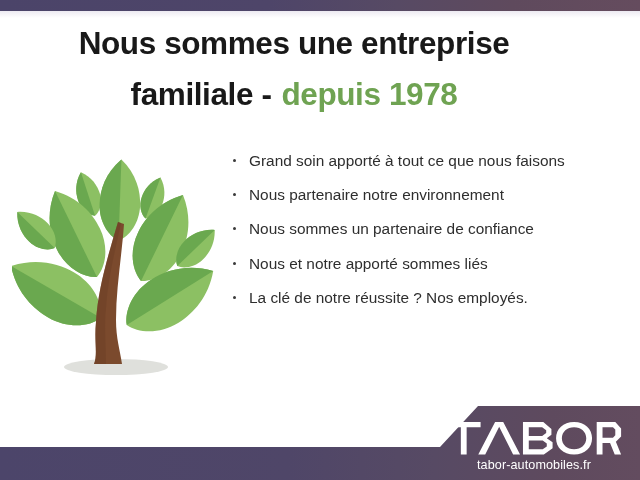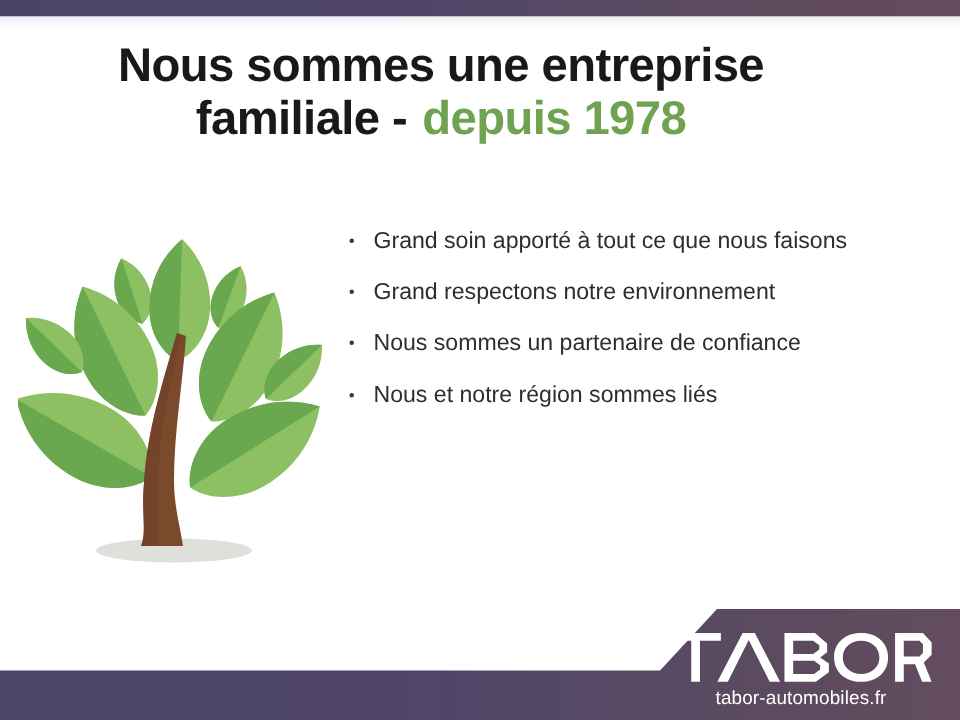--- a/index.html
+++ b/index.html
@@ -48,21 +48,21 @@
     width: 588px;
     text-align: center;
     line-height: 1.12;
     font-size: 31.5px;
     font-weight: bold;
     letter-spacing: -0.4px;
     color: #191919;
   }
   .headline .line2 {
     display: block;
-    margin-top: 0;
+    margin-top: 16px;
   }
   .accent {
     color: #6fa352;
   }
   .gap {
     display: inline-block;
     width: 10px;
   }
 
   
@@ -202,29 +202,33 @@
              C94,192 92,176 94,156 C96,124 104,96 109,71 Z" fill="#6d3f26" opacity="0.55"></path>
   </svg>
 
   <ul class="bullets">
     <li>
       <span class="dot"></span>
       <span>Grand soin apporté à tout ce que nous faisons</span>
     </li>
     <li>
       <span class="dot"></span>
-      <span>Grand respectons notre environnement</span>
+      <span>Nous partenaire notre environnement</span>
     </li>
     <li>
       <span class="dot"></span>
       <span>Nous sommes un partenaire de confiance</span>
     </li>
     <li>
       <span class="dot"></span>
-      <span>Nous et notre région sommes liés</span>
+      <span>Nous et notre apporté sommes liés</span>
+    </li>
+    <li>
+      <span class="dot"></span>
+      <span>La clé de notre réussite ? Nos employés.</span>
     </li>
   </ul>
 
   <div class="footer">
     <svg class="footer-shape" viewBox="0 0 640 80" preserveAspectRatio="none">
       <defs>
         <linearGradient id="bandGrad" x1="0" y1="0" x2="1" y2="0">
           <stop offset="0%" stop-color="#4c456a"></stop>
           <stop offset="45%" stop-color="#4f4668"></stop>
           <stop offset="68%" stop-color="#574a64"></stop>

